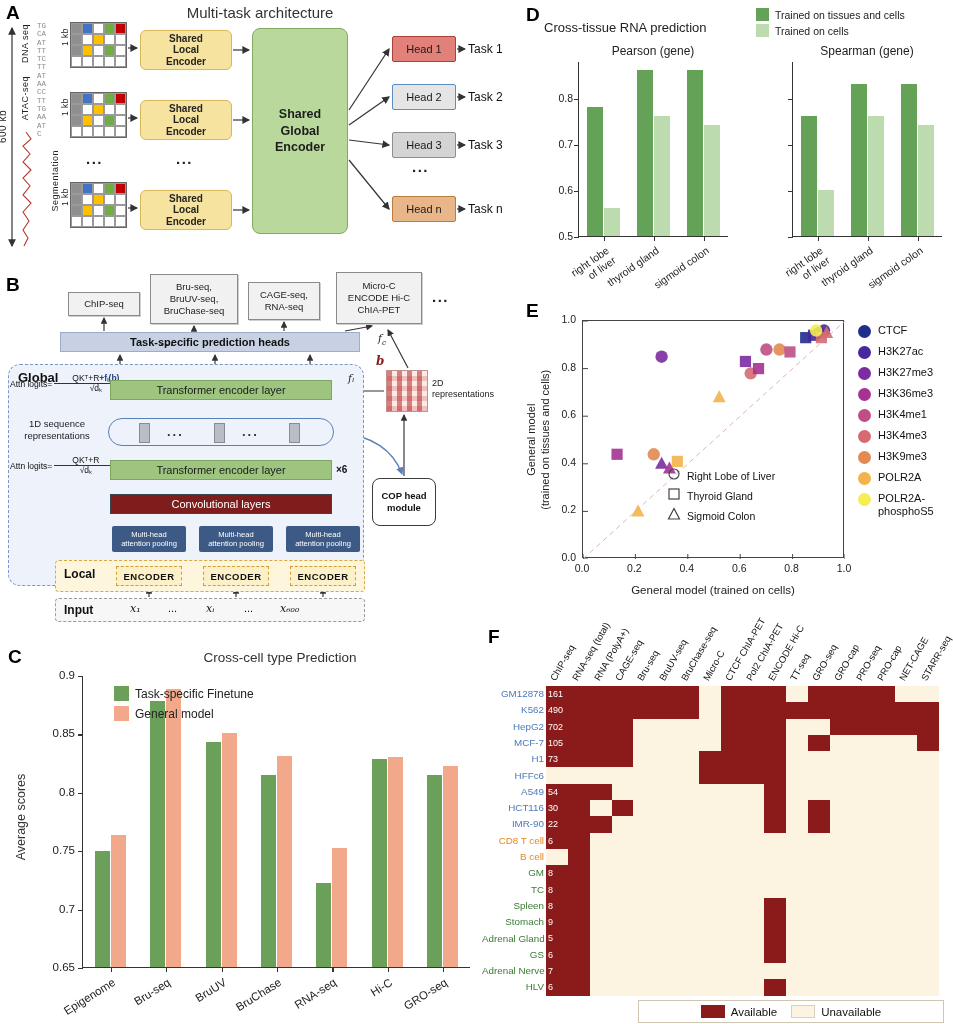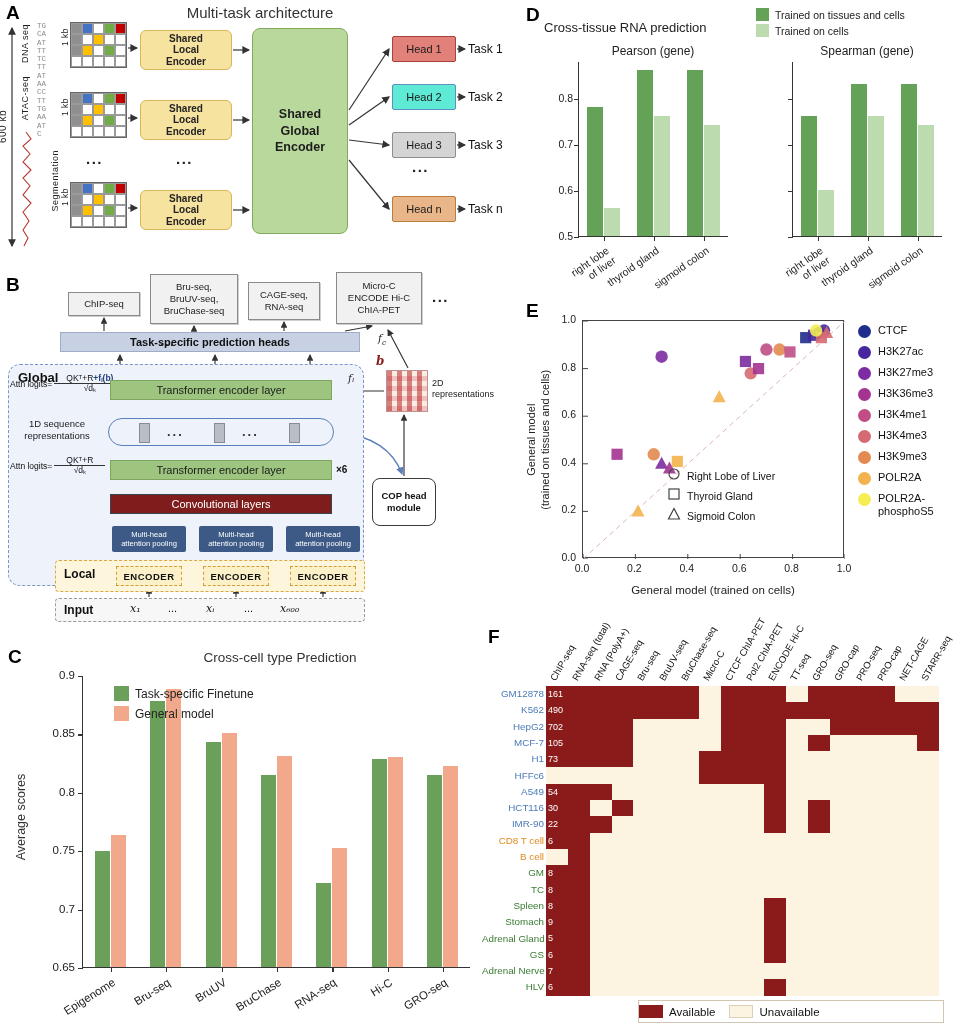--- a/index.html
+++ b/index.html
@@ -38,21 +38,21 @@
 #b-conv{left:110px;top:226px;width:222px;height:20px;background:#7f1d1d;border:1px solid #37434f;color:#fff;font-size:11px}
 .pool{position:absolute;top:258px;width:74px;height:26px;background:#3c5a85;color:#fff;font-size:7.6px;line-height:1.2;display:flex;align-items:center;justify-content:center;text-align:center;white-space:pre-line;border-radius:2px}
 #b-local{position:absolute;left:55px;top:292px;width:310px;height:32px;border:1.5px dashed #d9a93f;background:#fdf6dd;border-radius:4px}
 #b-local-label{position:absolute;left:64px;top:299px;font-weight:bold;font-size:12px}
 .encb{position:absolute;top:298px;width:66px;height:20px;border:1.3px dashed #cf9f35;background:#fbf0c8;display:flex;align-items:center;justify-content:center;font-size:9.5px;font-weight:bold;letter-spacing:.5px}
 #b-input{position:absolute;left:55px;top:330px;width:310px;height:24px;border:1.4px dashed #9a9a9a;background:#f7f7f7;border-radius:4px}
 #b-input-label{position:absolute;left:64px;top:335px;font-weight:bold;font-size:12px}
 .inpx{position:absolute;top:334px;font-size:11px}
 .formula{position:absolute;display:flex;align-items:center;font-size:8.5px;color:#111;gap:2px}
 .frac{display:inline-flex;flex-direction:column;align-items:center;line-height:1.1}
-.fnum{border-bottom:1px solid #333;padding:0 12px;white-space:nowrap}
+.fnum{border-bottom:1px solid #333;padding:0 18px;white-space:nowrap}
 .fblue{color:#24427c}
 #b-reprrow{position:absolute;left:108px;top:150px;width:226px;height:28px;border:1.3px solid #5b7fb9;border-radius:14px}
 .rep{position:absolute;top:4px;width:11px;height:20px;background:#b9bec6;border:1px solid #878c95}
 .repdots{position:absolute;top:5px;font-size:13px;font-weight:bold;letter-spacing:2px;color:#333}
 #b-seqlab{position:absolute;left:10px;top:150px;width:94px;font-size:9.5px;text-align:center;white-space:pre-line;line-height:1.25;color:#222}
 #b-x6{position:absolute;left:336px;top:196px;font-size:10px;font-weight:bold}
 .bbox{position:absolute;left:386px;top:102px;width:42px;height:42px;border:1px solid #c09090;background:repeating-linear-gradient(90deg,rgba(185,40,40,.55) 0 5px,rgba(255,255,255,0) 5px 10px),repeating-linear-gradient(0deg,rgba(230,150,150,.6) 0 5px,rgba(250,236,226,.95) 5px 10px)}
 #b-blabel{position:absolute;left:376px;top:86px;font-size:12px;font-weight:bold;color:#8b1d1d;font-family:"DejaVu Serif",serif;font-style:italic}
 #b-2d{position:absolute;left:432px;top:110px;width:62px;font-size:9px;line-height:1.2;white-space:pre-line;color:#222}
 #b-cop{position:absolute;left:372px;top:210px;width:64px;height:48px;border:1.5px solid #3b3b3b;border-radius:8px;background:#fff;display:flex;align-items:center;justify-content:center;text-align:center;font-size:9.5px;font-weight:bold;white-space:pre-line;line-height:1.25}
@@ -103,21 +103,21 @@
 .e-sleg-label{font-size:10.5px;color:#111}
 
 
 #panelF{left:488px;top:612px;width:465px;height:412px}
 .f-head{position:absolute;font-size:9.5px;white-space:nowrap;transform:rotate(-60deg);transform-origin:left bottom;color:#111;height:13px;line-height:13px}
 .f-rowlab{position:absolute;left:-6px;width:62px;text-align:right;font-size:9.8px;line-height:16.3px;white-space:nowrap}
 #f-grid{position:absolute;left:58px;top:74px;width:393px;display:grid;grid-template-columns:repeat(18,1fr);grid-auto-rows:16.3px}
 .hm-cell{font-size:9px;line-height:16.3px;color:#fff;padding-left:2px;overflow:hidden}
 .hm-on{background:#8b1b1b}
 .hm-off{background:#fdf3e1}
-#f-legend{position:absolute;left:150px;top:388px;width:306px;height:23px;border:1px solid #cfc5b2;display:flex;align-items:center;gap:14px;font-size:11.5px}
+#f-legend{position:absolute;left:150px;top:388px;width:306px;height:23px;border:1px solid #cfc5b2;display:flex;align-items:center;justify-content:center;gap:14px;font-size:11.5px}
 .f-leg-item{display:flex;align-items:center;gap:6px}
 .f-swatch{width:24px;height:13px;display:inline-block}
 </style>
 </head>
 <body>
 
 <div id="fig">
 
   <section class="panel" id="panelA">
     <div class="plabel" style="left:6px;top:2px">A</div>
@@ -229,21 +229,21 @@
     <div class="pa-enc" style="top:30px">Shared Local Encoder</div>
     <div class="pa-enc" style="top:100px">Shared Local Encoder</div>
     <div class="pa-enc" style="top:190px">Shared Local Encoder</div>
     <div class="dots" style="left:176px;top:150px">...</div>
 
     <div class="pa-global">Shared Global Encoder</div>
 
     <div id="pa-heads" style="position:absolute;inset:0">
         <div class="pa-head" style="top: 36px; background: rgb(226, 129, 122); border-color: rgb(169, 65, 56);">Head 1</div>
         <div class="pa-task" style="top: 42px;">Task 1</div>
-        <div class="pa-head" style="top: 84px; background: #5eead4; border-color: rgb(94, 143, 192);">Head 2</div>
+        <div class="pa-head" style="top: 84px; background: #e5e5e5; border-color: rgb(94, 143, 192);">Head 2</div>
         <div class="pa-task" style="top: 90px;">Task 2</div>
         <div class="pa-head" style="top: 132px; background: rgb(212, 212, 212); border-color: rgb(143, 143, 143);">Head 3</div>
         <div class="pa-task" style="top: 138px;">Task 3</div>
         <div class="pa-head" style="top: 196px; background: rgb(233, 182, 137); border-color: rgb(187, 125, 63);">Head n</div>
         <div class="pa-task" style="top: 202px;">Task n</div>
       </div>
     <div class="dots" style="left:412px;top:158px">...</div>
   </section>
 
   <section class="panel" id="panelB">

